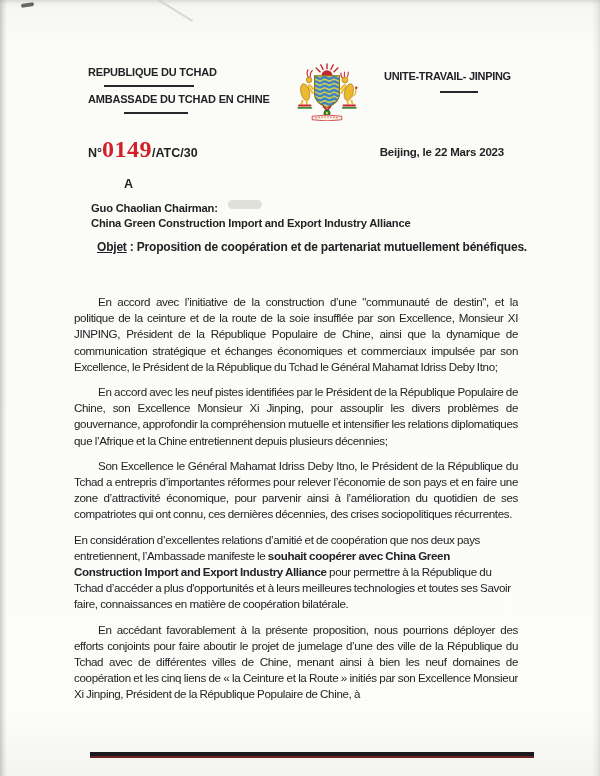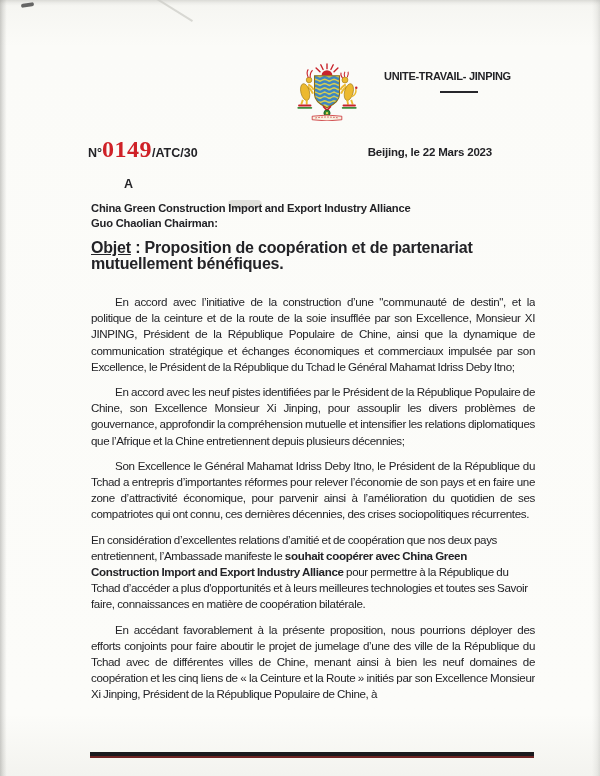--- a/index.html
+++ b/index.html
@@ -31,32 +31,32 @@
   .rule-2 { width:64px; margin:7px 0 0 36px; }
   .emblem { position:absolute; left:288px; top:60px; width:78px; height:62px; }
   .header-right { position:absolute; left:384px; top:70px; }
   .header-right .h-line { font-size:11px; font-weight:bold; letter-spacing:-.3px; white-space:nowrap; }
   .rule-3 { width:38px; margin:9px 0 0 56px; }
 
   
   .ref { position:absolute; left:88px; top:136px; white-space:nowrap; }
   .ref-prefix, .ref-suffix { font-size:12.5px; font-weight:bold; }
   .ref-number { font-family:"Liberation Serif", serif; font-size:24px; font-weight:bold; letter-spacing:.5px; }
-  .date { position:absolute; right:108px; top:146px; font-size:11.5px; font-weight:bold; letter-spacing:-.2px; white-space:nowrap; }
+  .date { position:absolute; right:96px; top:146px; font-size:11.5px; font-weight:bold; letter-spacing:-.2px; white-space:nowrap; }
 
   
   .salutation { position:absolute; left:124px; top:177px; font-size:12.5px; font-weight:bold; }
   .recipient  { position:absolute; left:91px; top:201px; font-size:11.2px; font-weight:bold;
     line-height:14.5px; letter-spacing:-.2px; white-space:nowrap; }
   .subject { position:absolute; left:91px; top:240px; width:442px;
-    font-size:16px; font-weight:bold; line-height:15.5px; letter-spacing:-.2px; }
+    font-size:12px; font-weight:bold; line-height:15.5px; letter-spacing:-.2px;text-align:center; }
   .subject .u { text-decoration:underline; }
 
   
-  .body-text { position:absolute; left:91px; top:294px; width:444px; max-height:456px; overflow:hidden;
+  .body-text { position:absolute; left:74px; top:294px; width:444px; max-height:456px; overflow:hidden;
     font-size:11.6px; line-height:16.2px; letter-spacing:-.35px; word-spacing:-.4px; }
   .body-text p { margin:0 0 9px 0; }
   .body-text p.indent { text-indent:24px; }
   .body-text p.justify { text-align:justify; }
   .body-text .bold { font-weight:bold; }
 
   
   .footer-rule { position:absolute; left:90px; top:752px; width:444px; height:4px;
     background:#1a1a1e; border-bottom:2px solid #6e2424; }
   .footer-text { position:absolute; left:86px; top:760px; width:452px; text-align:center;
@@ -65,20 +65,26 @@
 </style>
 </head>
 <body>
 
 <div class="page">
 
   <div class="corner-mark"></div>
   <div class="crease"></div>
   <div class="smudge"></div>
 
+  <div class="header-left">
+    <div class="h-line">REPUBLIQUE DU TCHAD</div>
+    <div class="rule rule-1"></div>
+    <div class="h-line">AMBASSADE DU TCHAD EN CHINE</div>
+    <div class="rule rule-2"></div>
+  </div>
 
   <div class="emblem">
     <svg width="78" height="61" viewBox="0 0 100 78">
       <defs>
         <clipPath id="shieldClip">
           <path d="M34,20 H66 V44 Q66,54 50,61 Q34,54 34,44 Z"></path>
         </clipPath>
       </defs>
 
       <g stroke="#c8242c" stroke-width="1.8" stroke-linecap="round">
@@ -144,22 +150,22 @@
     <div class="rule rule-3"></div>
   </div>
 
   <div class="ref">
     <span class="ref-prefix">N°</span><span class="ref-number" style="color: rgb(207, 33, 39);">0149</span><span class="ref-suffix">/ATC/30</span>
   </div>
   <div class="date">Beijing, le 22 Mars 2023</div>
 
   <div class="salutation">A</div>
   <div class="recipient">
+    <div>Guo Chaolian Chairman:</div>
     <div>China Green Construction Import and Export Industry Alliance</div>
-    <div>Guo Chaolian Chairman:</div>
   </div>
 
   <div class="subject">
     <span class="u">Objet</span><span> : Proposition de coopération et de partenariat mutuellement bénéfiques.</span>
   </div>
 
   <div class="body-text" id="letter-body">
       <p class="indent justify"><span>En accord avec l’initiative de la construction d’une "communauté de destin", et la politique de la ceinture et de la route de la soie insufflée par son Excellence, Monsieur XI JINPING, Président de la République Populaire de Chine, ainsi que la dynamique de communication stratégique et échanges économiques et commerciaux impulsée par son Excellence, le Président de la République du Tchad le Général Mahamat Idriss Deby Itno;</span></p>
       <p class="indent justify"><span>En accord avec les neuf pistes identifiées par le Président de la République Populaire de Chine, son Excellence Monsieur Xi Jinping, pour assouplir les divers problèmes de gouvernance, approfondir la compréhension mutuelle et intensifier les relations diplomatiques que l’Afrique et la Chine entretiennent depuis plusieurs décennies;</span></p>
       <p class="indent justify"><span>Son Excellence le Général Mahamat Idriss Deby Itno, le Président de la République du Tchad a entrepris d’importantes réformes pour relever l’économie de son pays et en faire une zone d’attractivité économique, pour parvenir ainsi à l’amélioration du quotidien de ses compatriotes qui ont connu, ces dernières décennies, des crises sociopolitiques récurrentes.</span></p>

